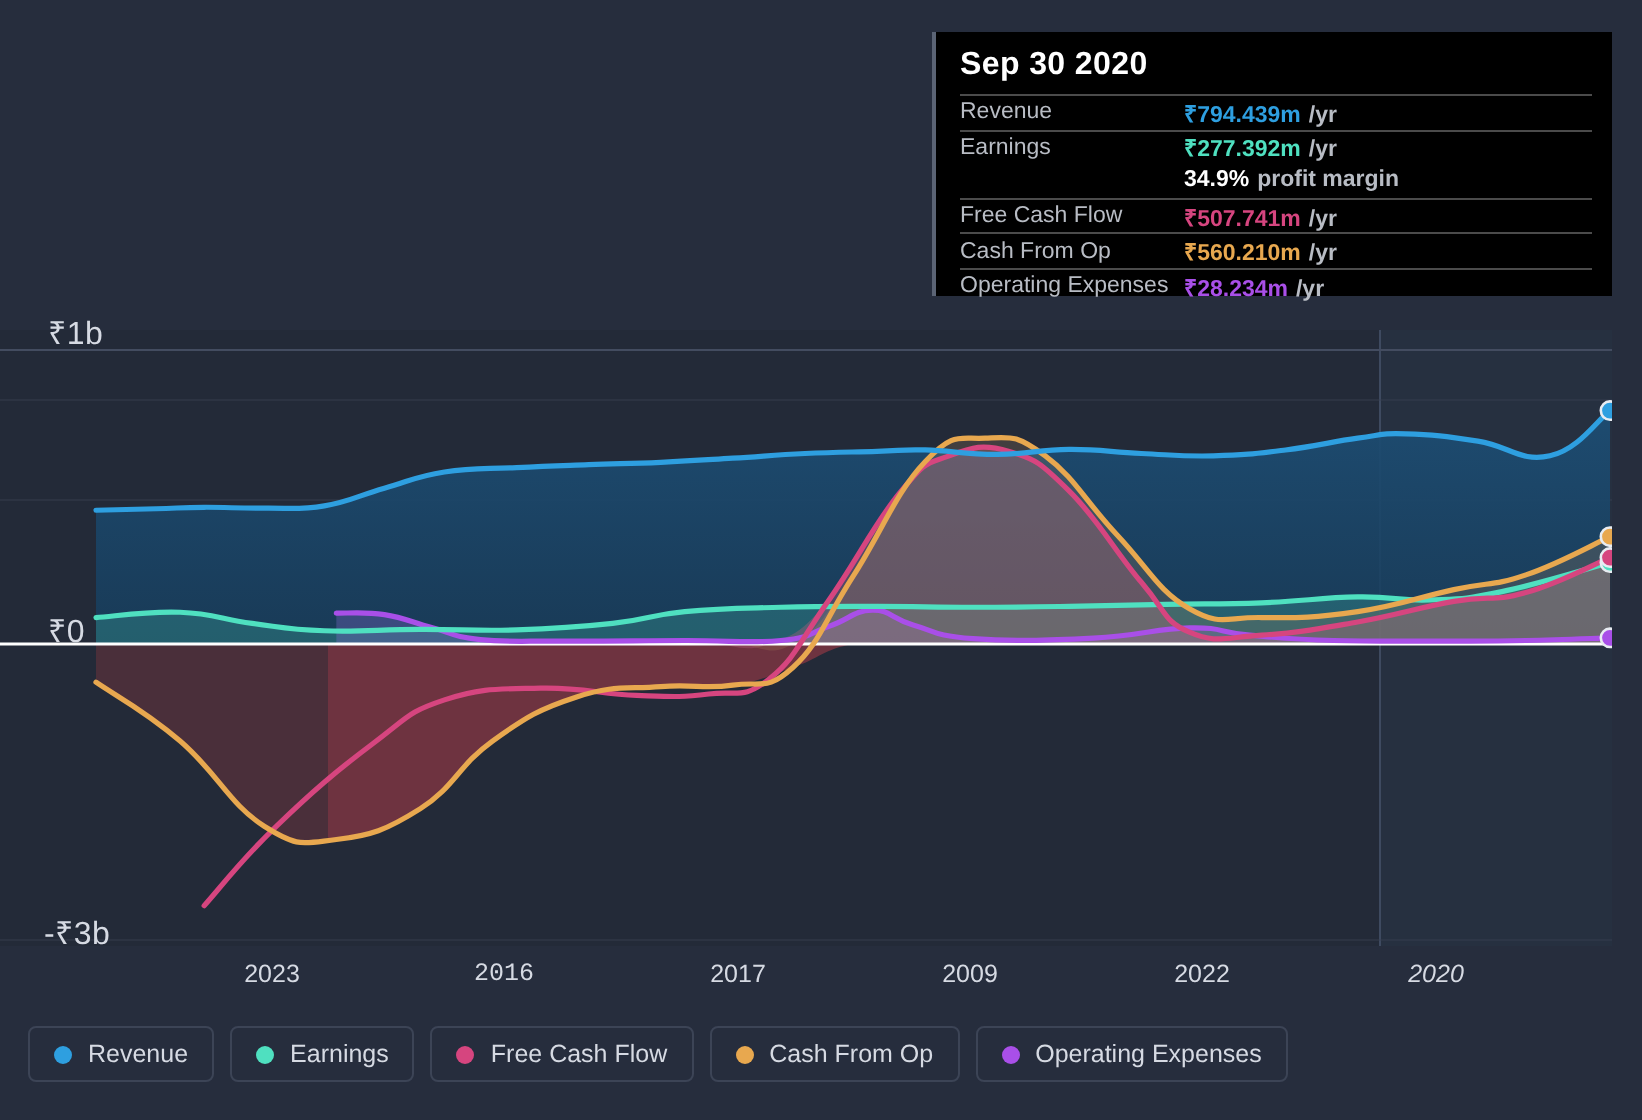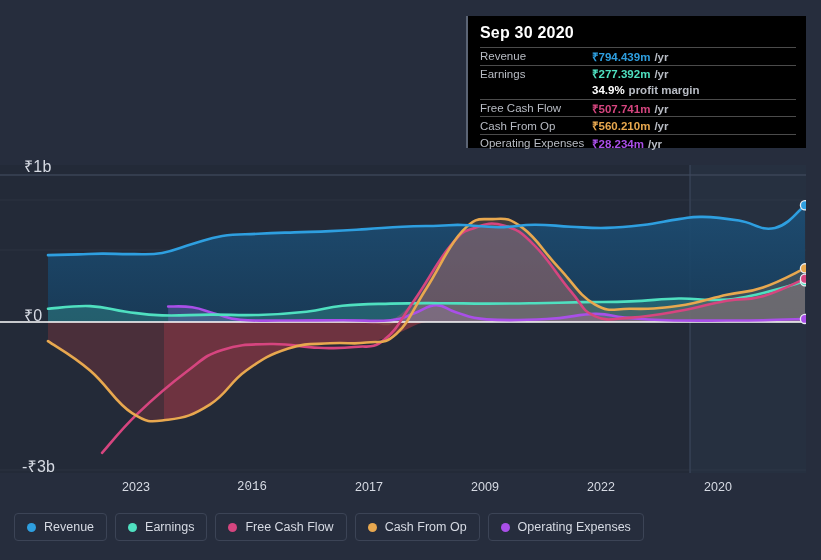--- a/index.html
+++ b/index.html
@@ -125,21 +125,21 @@
 
   <div class="y-label" id="ylab0" style="left:24px;top:155px;">₹1b</div>
   <div class="y-label" id="ylab1" style="left:24px;top:304px;">₹0</div>
   <div class="y-label" id="ylab2" style="left:22px;top:455px;">-₹3b</div>
 
   <div class="x-label" style="left:136px;top:480px;">2023</div>
   <div class="x-label" style="left:252px;top:480px;font-family:Liberation Mono, monospace;">2016</div>
   <div class="x-label" style="left:369px;top:480px;">2017</div>
   <div class="x-label" style="left:485px;top:480px;">2009</div>
   <div class="x-label" style="left:601px;top:480px;">2022</div>
-  <div class="x-label" style="left:718px;top:480px;">2020</div>
+  <div class="x-label" style="left:718px;top:480px;font-style:italic;">2020</div>
 
   <div id="tooltip">
     <div class="tt-date">Sep 30 2020</div>
     <div id="tooltip-rows">
         <div class="tt-row">
           <span class="tt-name">Revenue</span>
           <span><span class="tt-val" style="color: rgb(46, 159, 224); margin-top: 32px;">₹794.439m</span><span class="tt-unit">/yr</span></span>
         </div>
         <div class="tt-row">
           <span class="tt-name">Earnings</span>

